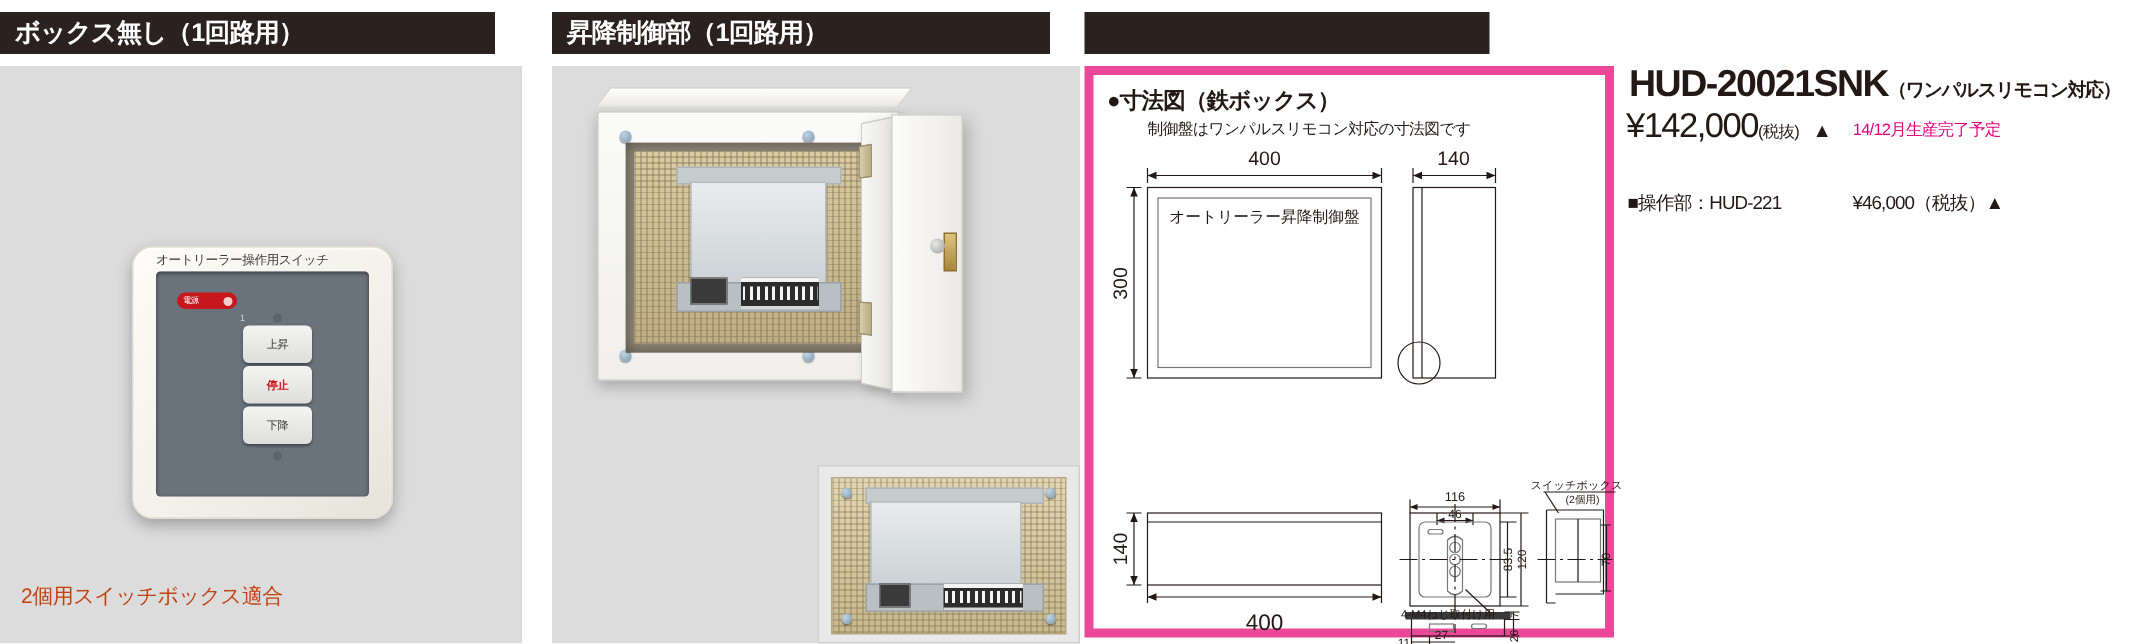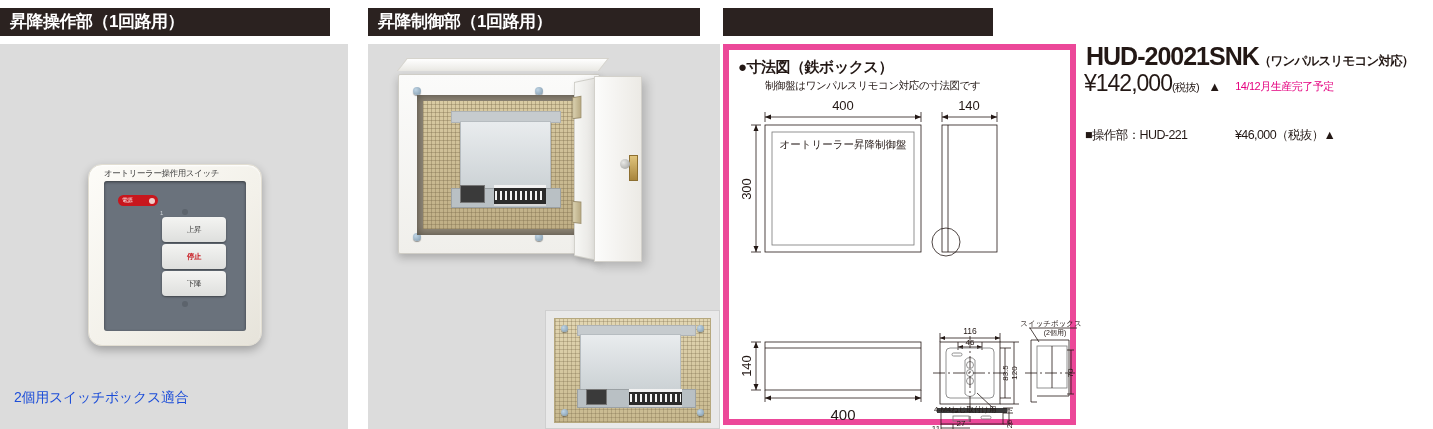--- a/index.html
+++ b/index.html
@@ -17,21 +17,21 @@
     font-weight:bold;font-size:17px;letter-spacing:-0.5px;
     white-space:nowrap;box-sizing:border-box;
   }
   .photo-area{position:absolute;left:0;background:#dcdcdc;}
 
   
   #p1{left:0;width:360px;}
   #p1 .hdr{width:330px;}
   #p1 .photo-area{top:44px;width:348px;height:385px;}
   #p1 .caption{
-    position:absolute;left:14px;bottom:22px;font-size:14px;color:#1d4ed8;
+    position:absolute;left:14px;bottom:22px;font-size:14px;color:#c2410c;
     letter-spacing:-0.3px;white-space:nowrap;
   }
   
   .device{
     position:absolute;left:88px;top:120px;width:172px;height:180px;
     background:linear-gradient(135deg,#fdfcf8 0%,#f3f1ea 55%,#e6e3da 100%);
     border-radius:14px;
     box-shadow:0 4px 10px rgba(0,0,0,.28), inset 0 1px 2px #fff;
     border:1px solid #e2ded2;
   }
@@ -51,21 +51,21 @@
   }
   .pwr-label{
     font-size:5.5px;color:#fff;margin-left:4px;letter-spacing:-0.3px;
   }
   .pwr-dot{
     position:absolute;right:3px;top:2.5px;width:6px;height:6px;
     border-radius:50%;background:#f0cdc9;
   }
   .btncol{position:absolute;left:58px;top:36px;width:46px;}
   .keycap{
-    position:relative;width:64px;height:25px;margin-bottom:2px;
+    position:relative;width:46px;height:25px;margin-bottom:2px;
     background:linear-gradient(180deg,#f4f4f2 0%,#dedfdd 100%);
     border-radius:4px;box-shadow:0 1px 2px rgba(0,0,0,.4);
     display:flex;align-items:center;justify-content:center;
     font-size:7.5px;color:#333;letter-spacing:-0.4px;
   }
   .keycap.stop{color:#c8161d;font-weight:bold;}
   .notch{
     position:absolute;left:50%;margin-left:-3px;width:6px;height:6px;
     border-radius:50%;background:#5c636c;
   }
@@ -215,21 +215,21 @@
     letter-spacing:-0.6px;white-space:pre;
   }
   .sublist .row{display:flex;align-items:center;}
   .c1{display:inline-block;width:150px;}
   .c2{display:inline-block;}
 </style>
 </head>
 <body>
 
 <div class="panel" id="p1">
-  <div class="hdr">昇降操作部（1回路用）</div>
+  <div class="hdr">ボックス無し（1回路用）</div>
   <div class="photo-area">
     <div class="device">
       <div class="device-face">
         <div class="device-title">オートリーラー操作用スイッチ</div>
         <div class="pwr">
           <span class="pwr-label">電源</span>
           <span class="pwr-dot"></span>
         </div>
         <div class="idx1">1</div>
         <div class="btncol">

